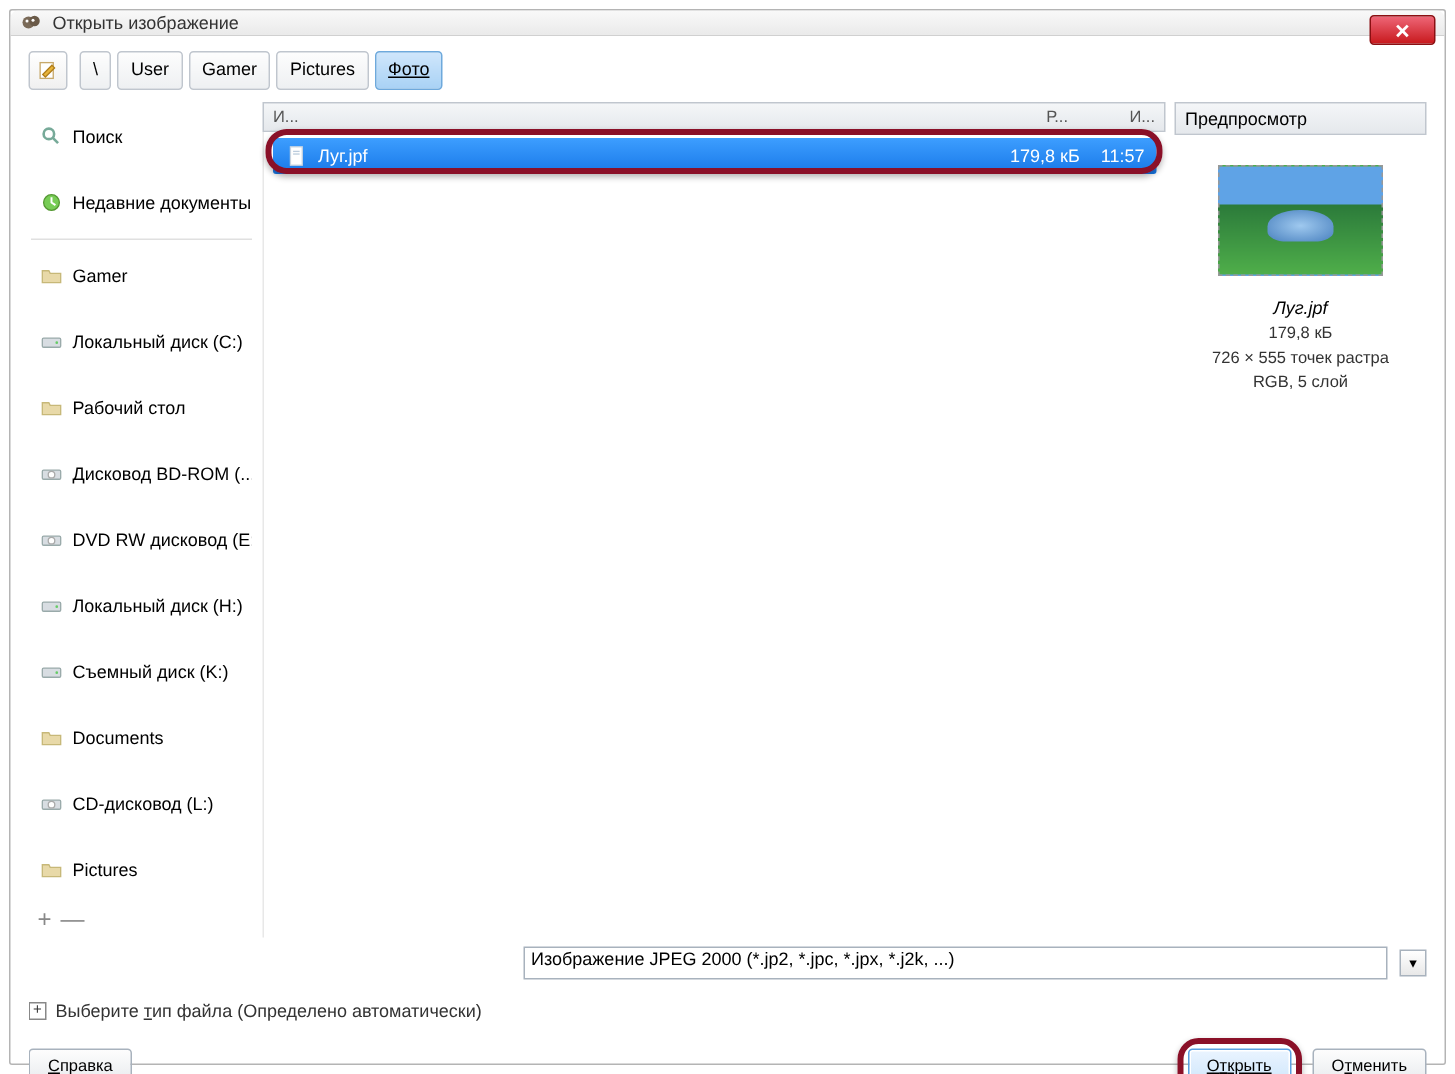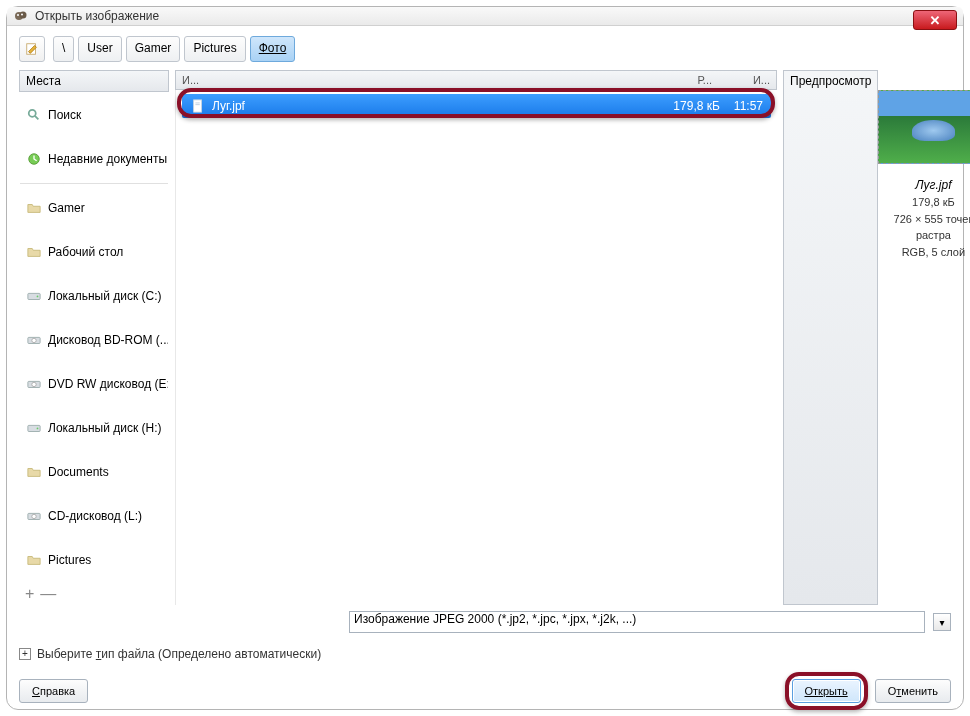--- a/index.html
+++ b/index.html
@@ -1,19 +1,19 @@
 <!DOCTYPE html>
 <html><head>
 <meta charset="utf-8">
 <style>
 * { box-sizing: border-box; margin: 0; padding: 0; }
 body { font-family: "Segoe UI", Tahoma, sans-serif; font-size: 12px; background: #fff; width: 970px; height: 716px; overflow: hidden; }
 
 .window { width: 970px; height: 716px; border-radius: 10px; overflow: hidden; background: #fff; position: relative; }
-.window-inner { position: absolute; top: 6px; left: 6px; right: 6px; bottom: 6px; border: 1px solid #b4b4b4; border-radius: 12px; background: #fff; display: flex; flex-direction: column; }
+.window-inner { position: absolute; top: 6px; left: 6px; right: 6px; bottom: 6px; border: 1px solid #b4b4b4; border-radius: 2px; background: #fff; display: flex; flex-direction: column; }
 
 .titlebar { height: 28px; background: linear-gradient(#f9f9f9, #eaeaea); border-bottom: 1px solid #d0d0d0; display: flex; align-items: center; padding: 0 6px; border-radius: 5px 5px 0 0; }
 .titlebar-icon { width: 16px; height: 16px; margin-right: 6px; display: inline-flex; align-items: center; justify-content: center; }
 .titlebar-text { flex: 1; color: #333; }
 .close-btn { width: 44px; height: 20px; background: linear-gradient(#e67, #c8191d); border: 1px solid #8a0f12; border-radius: 3px; display: flex; align-items: center; justify-content: center; color: #fff; font-size: 13px; font-weight: bold; position: absolute; right: 6px; top: 3px; }
 
 .content { flex: 1; padding: 10px 12px 6px 12px; display: flex; flex-direction: column; }
 
 .breadcrumb { display: flex; gap: 4px; margin-bottom: 8px; }
 .bc-btn { border: 1px solid #c0c6ce; background: linear-gradient(#fdfdfd,#eef0f2); padding: 4px 8px; border-radius: 3px; cursor: pointer; font-size: 12px; }
@@ -30,21 +30,21 @@
 .pi-icon { width:16px; height:16px; flex-shrink:0; display:inline-flex; align-items:center; justify-content:center; }
 
 .filelist { flex:1; display:flex; flex-direction:column; min-width:0; position:relative; }
 .fl-header { height:20px; border:1px solid #c0c6ce; background:linear-gradient(#f4f6f8,#e5e8ec); display:flex; align-items:center; padding:0 6px; color:#555; font-size:11px; }
 .fl-header .hname { flex:1; }
 .fl-body { flex:1; border-left:1px solid #e8e8e8; position:relative; background:#fff; }
 .file-row { display:flex; align-items:center; background:#1e90ff; background:linear-gradient(#3d9eff,#1878e8); color:#fff; padding:4px 8px; gap:6px; margin:4px 6px; border-radius:2px; }
 .file-row .fname { flex:1; }
 .highlight-ring { position:absolute; top:18px; left:2px; right:2px; height:30px; border:4px solid #8a1028; border-radius:14px; pointer-events:none; box-shadow:0 2px 4px rgba(0,0,0,.3); }
 
-.preview { width:168px; display:flex; }
+.preview { width:168px; display:flex; flex-direction:column; }
 .preview-header { border:1px solid #c0c6ce; background:linear-gradient(#f4f6f8,#e5e8ec); padding:3px 6px; }
 .preview-body { flex:1; display:flex; flex-direction:column; align-items:center; padding-top:20px; }
 .thumb { width:110px; height:74px; border:1px dashed #999; background:linear-gradient(to bottom,#5fa3e6 0%,#5fa3e6 35%,#2b7a3a 35%,#4fae4a 100%); position:relative; }
 .thumb::after{content:"";position:absolute;left:30%;top:40%;width:40%;height:30%;background:radial-gradient(ellipse at center,#9fc9ef 0%,#5a8fc8 80%);border-radius:50% 50% 30% 30%;}
 .pv-name { margin-top:14px; font-style:italic; }
 .pv-meta { font-size:11px; color:#333; text-align:center; margin-top:2px; line-height:1.5; }
 
 .below-row { display:flex; align-items:center; margin-top:6px; gap:8px; }
 .addremove { display:flex; gap:6px; color:#888; font-size:16px; padding:2px 6px; }
 .filter-select { flex:1; border:1px solid #a8b2bd; background:#fff; height:22px; padding:0 4px; font-size:12px; display:flex; justify-content:space-between; margin-left:330px;}
@@ -92,21 +92,20 @@
       </div>
       <div class="bc-btn">\</div>
       <div class="bc-btn">User</div>
       <div class="bc-btn">Gamer</div>
       <div class="bc-btn">Pictures</div>
       <div class="bc-btn active">Фото</div>
     </div>
 
     <div class="main-row">
       <div class="places">
-        <div class="places-header">Места</div>
         <div class="places-list" id="places-list">
               <div class="place-item">
                 <span class="pi-icon">
                   <svg width="14" height="14" viewBox="0 0 16 16">
                     <circle cx="6" cy="6" r="4" fill="none" stroke="#7a9" stroke-width="2"></circle>
                     <line x1="9" y1="9" x2="13" y2="13" stroke="#7a9" stroke-width="2"></line>
                   </svg>
                 </span>
                 <span>Поиск</span>
               </div>
@@ -124,60 +123,69 @@
                 <span class="pi-icon">
                   <svg width="14" height="14" viewBox="0 0 16 16">
                     <path d="M1 4h5l1 2h8v7H1z" fill="#e8d9a8" stroke="#c7b878"></path>
                   </svg>
                 </span>
                 <span>Gamer</span>
               </div>
               <div class="place-item">
                 <span class="pi-icon">
                   <svg width="14" height="14" viewBox="0 0 16 16">
+                    <rect x="1" y="5" width="14" height="7" rx="1" fill="#d8dde2" stroke="#9aa"></rect>
+                    <circle cx="12" cy="8.5" r="1" fill="#6c6"></circle>
+                  </svg>
+                </span>
+                <span>Локальный диск (C:)</span>
+              </div>
+              <div class="place-item">
+                <span class="pi-icon">
+                  <svg width="14" height="14" viewBox="0 0 16 16">
                     <path d="M1 4h5l1 2h8v7H1z" fill="#e8d9a8" stroke="#c7b878"></path>
                   </svg>
                 </span>
                 <span>Рабочий стол</span>
               </div>
               <div class="place-item">
                 <span class="pi-icon">
                   <svg width="14" height="14" viewBox="0 0 16 16">
                     <rect x="1" y="5" width="14" height="7" rx="1" fill="#d8dde2" stroke="#9aa"></rect>
+                    <circle cx="8" cy="8.5" r="2.5" fill="#fff" stroke="#aaa"></circle>
+                  </svg>
+                </span>
+                <span>Дисковод BD-ROM (...</span>
+              </div>
+              <div class="place-item">
+                <span class="pi-icon">
+                  <svg width="14" height="14" viewBox="0 0 16 16">
+                    <rect x="1" y="5" width="14" height="7" rx="1" fill="#d8dde2" stroke="#9aa"></rect>
+                    <circle cx="8" cy="8.5" r="2.5" fill="#fff" stroke="#aaa"></circle>
+                  </svg>
+                </span>
+                <span>DVD RW дисковод (E:)</span>
+              </div>
+              <div class="place-item">
+                <span class="pi-icon">
+                  <svg width="14" height="14" viewBox="0 0 16 16">
+                    <rect x="1" y="5" width="14" height="7" rx="1" fill="#d8dde2" stroke="#9aa"></rect>
                     <circle cx="12" cy="8.5" r="1" fill="#6c6"></circle>
                   </svg>
                 </span>
-                <span>Локальный диск (C:)</span>
-              </div>
-              <div class="place-item">
-                <span class="pi-icon">
-                  <svg width="14" height="14" viewBox="0 0 16 16">
-                    <rect x="1" y="5" width="14" height="7" rx="1" fill="#d8dde2" stroke="#9aa"></rect>
-                    <circle cx="8" cy="8.5" r="2.5" fill="#fff" stroke="#aaa"></circle>
-                  </svg>
-                </span>
-                <span>Дисковод BD-ROM (...</span>
-              </div>
-              <div class="place-item">
-                <span class="pi-icon">
-                  <svg width="14" height="14" viewBox="0 0 16 16">
-                    <rect x="1" y="5" width="14" height="7" rx="1" fill="#d8dde2" stroke="#9aa"></rect>
-                    <circle cx="8" cy="8.5" r="2.5" fill="#fff" stroke="#aaa"></circle>
-                  </svg>
-                </span>
-                <span>DVD RW дисковод (E:)</span>
+                <span>Локальный диск (H:)</span>
               </div>
               <div class="place-item">
                 <span class="pi-icon">
                   <svg width="14" height="14" viewBox="0 0 16 16">
                     <rect x="1" y="5" width="14" height="7" rx="1" fill="#d8dde2" stroke="#9aa"></rect>
                     <circle cx="12" cy="8.5" r="1" fill="#6c6"></circle>
                   </svg>
                 </span>
-                <span>Локальный диск (H:)</span>
+                <span>Съемный диск (K:)</span>
               </div>
               <div class="place-item">
                 <span class="pi-icon">
                   <svg width="14" height="14" viewBox="0 0 16 16">
                     <path d="M1 4h5l1 2h8v7H1z" fill="#e8d9a8" stroke="#c7b878"></path>
                   </svg>
                 </span>
                 <span>Documents</span>
               </div>
               <div class="place-item">

